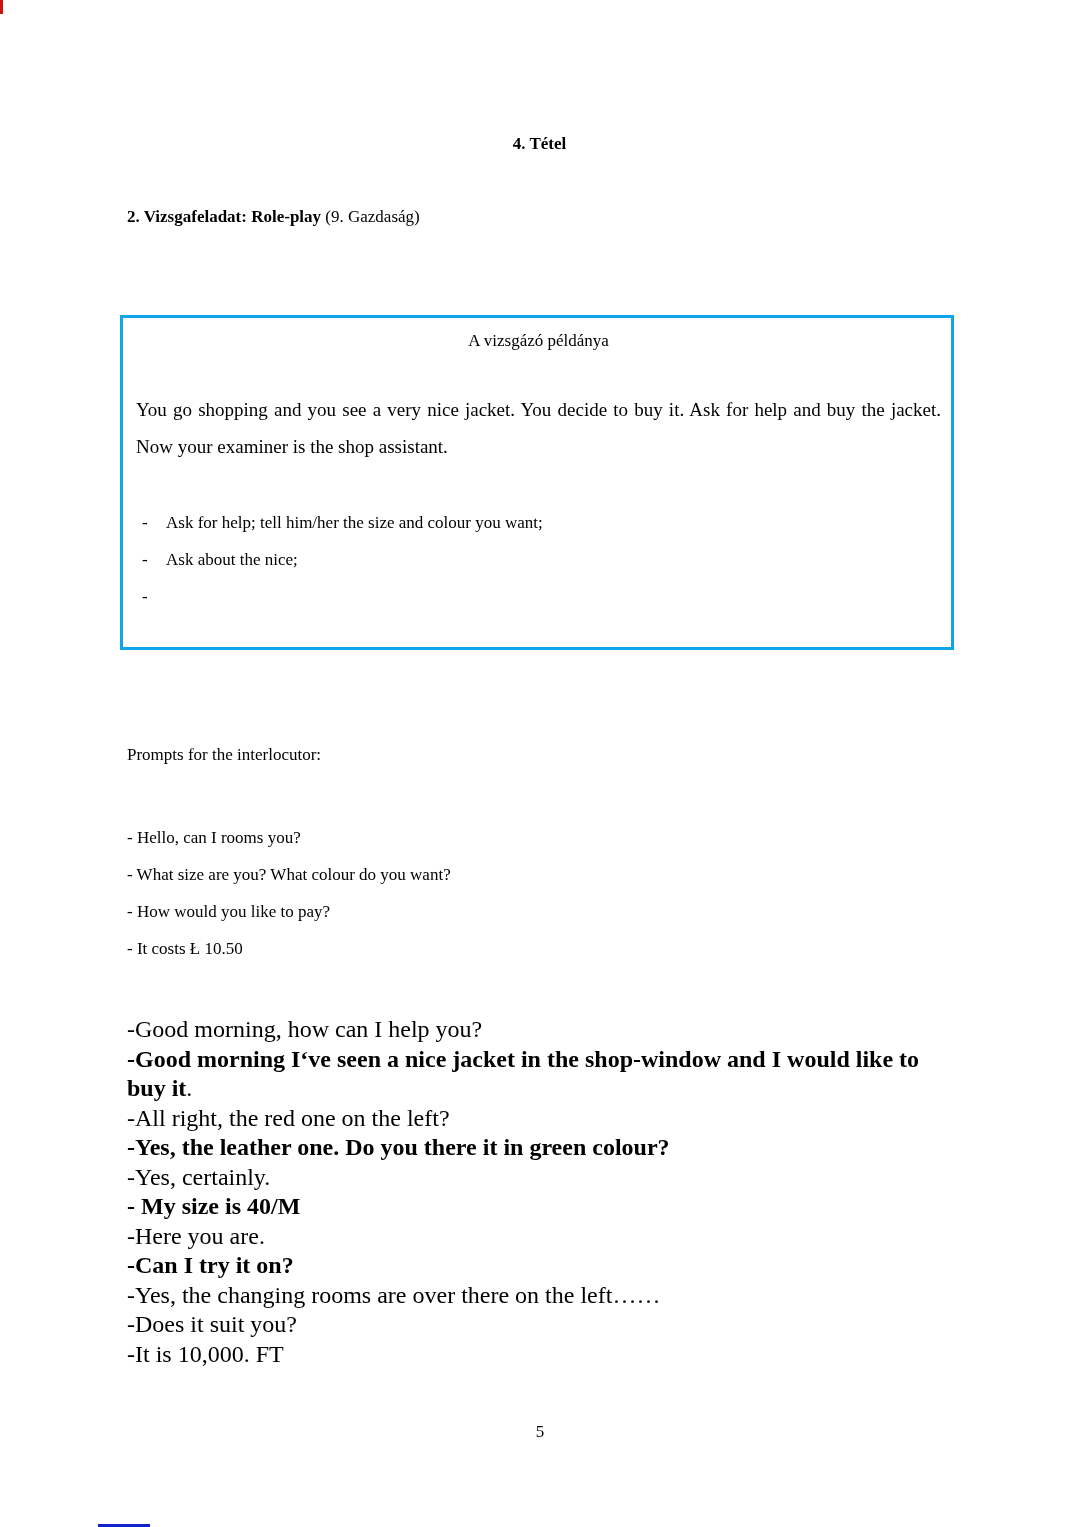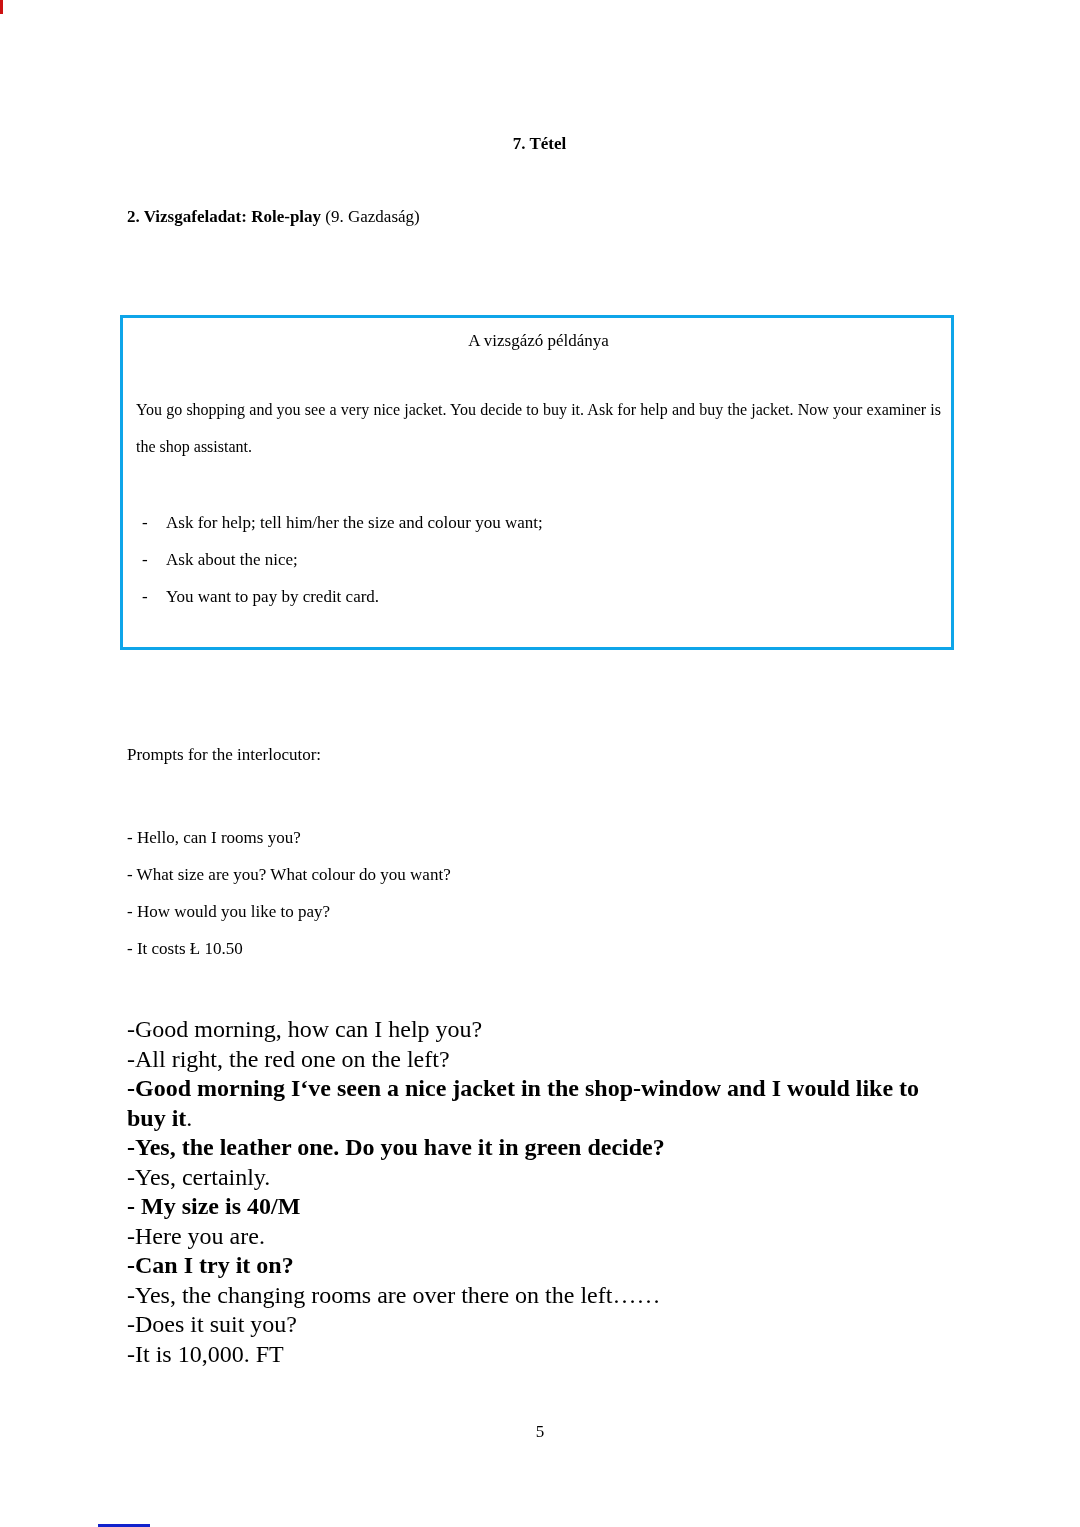--- a/index.html
+++ b/index.html
@@ -40,21 +40,21 @@
     padding: 12px 10px 32px 13px;
   }
   .box-header {
     font-size: 17px;
     text-align: center;
     line-height: 22px;
     margin: 0;
   }
   .box-paragraph {
     margin: 39px 0 0 0;
-    font-size: 16px;
+    font-size: 19px;
     line-height: 37px;
     text-align: justify;
   }
   .bullets { margin-top: 39px; }
   .bullet-row {
     display: flex;
     font-size: 17px;
     line-height: 37px;
   }
   .bullet-row .dash {
@@ -110,57 +110,56 @@
 </style>
 </head>
 <body>
 
 <div class="page">
   <div class="artifact-red"></div>
   <div class="artifact-blue"></div>
 
   <div class="content">
 
-    <h1 class="title">7. Tétel</h1>
+    <h1 class="title">4. Tétel</h1>
 
     <p class="subtitle"><span class="bold-part">2. Vizsgafeladat: Role-play</span><span> (9. Gazdaság)</span></p>
 
     <div class="exam-box">
       <p class="box-header">A vizsgázó példánya</p>
       <p class="box-paragraph">You go shopping and you see a very nice jacket. You decide to buy it. Ask for help and buy the jacket. Now your examiner is the shop assistant.</p>
       <div class="bullets" id="bullets">
           <div class="bullet-row">
             <span class="dash">-</span>
             <span class="bullet-text">Ask for help; tell him/her the size and colour you want;</span>
           </div>
           <div class="bullet-row">
             <span class="dash">-</span>
             <span class="bullet-text">Ask about the nice;</span>
           </div>
           <div class="bullet-row">
             <span class="dash">-</span>
-            <span class="bullet-text">You want to pay by credit card.</span>
           </div>
         </div>
     </div>
 
     <p class="prompts-label">Prompts for the interlocutor:</p>
 
     <div class="prompt-list" id="prompts">
         <div class="prompt-line">- Hello, can I rooms you?</div>
         <div class="prompt-line">- What size are you? What colour do you want?</div>
         <div class="prompt-line">- How would you like to pay?</div>
         <div class="prompt-line">- It costs Ł 10.50</div>
       </div>
 
     <div class="dialogue" id="dialogue">
         <div class="dialogue-line"><span>-Good morning, how can I help you?</span></div>
+        <div class="dialogue-line bold"><span>-Good morning I‘ve seen a nice jacket in the shop-window and I would like to buy it</span><span class="tail">.</span></div>
         <div class="dialogue-line"><span>-All right, the red one on the left?</span></div>
-        <div class="dialogue-line bold"><span>-Good morning I‘ve seen a nice jacket in the shop-window and I would like to buy it</span><span class="tail">.</span></div>
-        <div class="dialogue-line bold"><span>-Yes, the leather one. Do you have it in green decide?</span></div>
+        <div class="dialogue-line bold"><span>-Yes, the leather one. Do you there it in green colour?</span></div>
         <div class="dialogue-line"><span>-Yes, certainly.</span></div>
         <div class="dialogue-line bold"><span>- My size is 40/M</span></div>
         <div class="dialogue-line"><span>-Here you are.</span></div>
         <div class="dialogue-line bold"><span>-Can I try it on?</span></div>
         <div class="dialogue-line"><span>-Yes, the changing rooms are over there on the left……</span></div>
         <div class="dialogue-line"><span>-Does it suit you?</span></div>
         <div class="dialogue-line"><span>-It is 10,000. FT</span></div>
       </div>
 
   </div>

